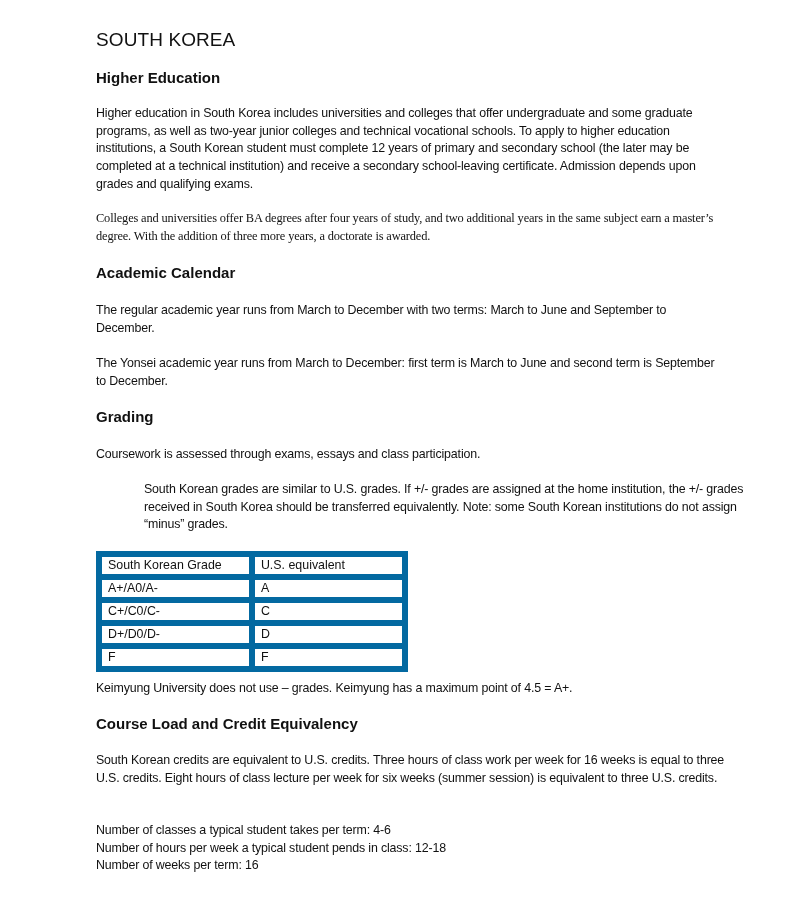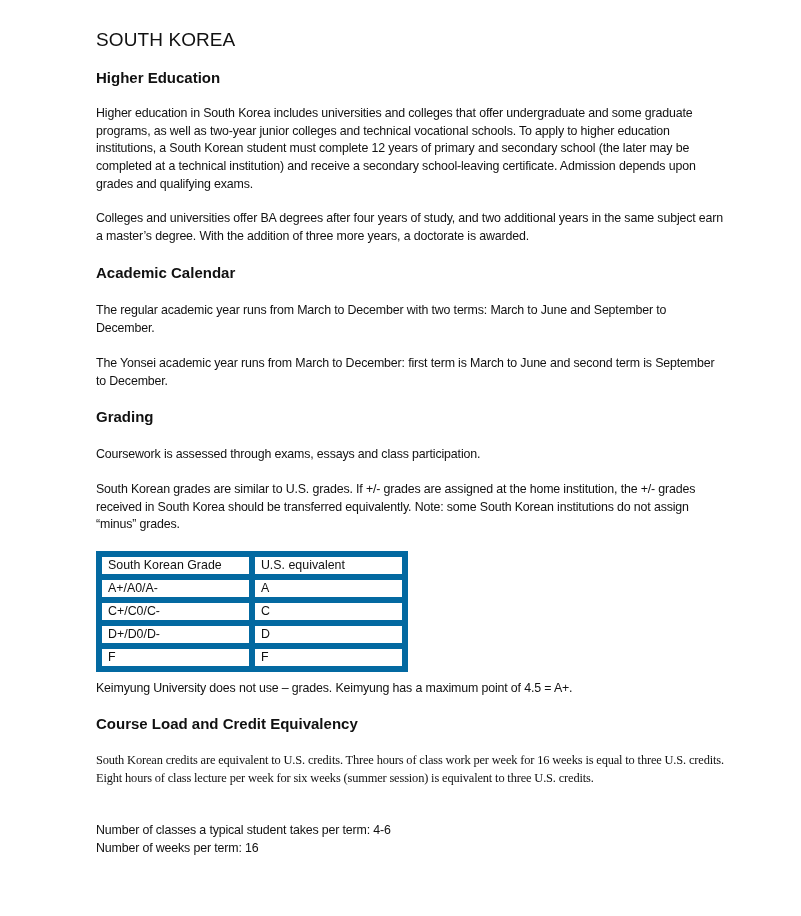--- a/index.html
+++ b/index.html
@@ -6,39 +6,39 @@
   body {
     width: 801px; height: 916px; position: relative; overflow: hidden;
     font-family: "Liberation Sans", sans-serif; color: #111111;
   }
   .page { position: absolute; left: 96px; top: 28px; width: 630px; }
   .title { font-size: 19px; font-weight: normal; margin: 0; letter-spacing: 0.1px; height: 24px; line-height: 24px; }
   .h2 { font-size: 15px; font-weight: bold; margin: 0; line-height: 20px; }
   .p { font-size: 12.4px; line-height: 17.7px; margin: 0; letter-spacing: -0.15px; }
   .s-higher { position: absolute; top: 40px; }
   .p1 { position: absolute; top: 77px; width: 630px; }
-  .p2 { position: absolute; top: 182px; width: 630px; }
+  .p2 { position: absolute; top: 182px; width: 630px; font-family: Liberation Serif, serif; }
   .s-cal { position: absolute; top: 235px; }
   .p3 { position: absolute; top: 274px; width: 630px; }
   .p4 { position: absolute; top: 327px; width: 630px; }
   .s-grad { position: absolute; top: 379px; }
   .p5 { position: absolute; top: 418px; width: 630px; }
-  .p6 { position: absolute; top: 453px; width: 630px; }
+  .p6 { position: absolute; top: 453px; width: 630px; margin-left: 48px; }
   table.grades {
     position: absolute; top: 523px; left: 0;
     border-collapse: collapse; font-size: 12.4px; width: 312px;
   }
   table.grades td {
     border: 6px solid #0369a1; height: 17px; padding: 0 0 0 6px; line-height: 17px;
     width: 156px; box-sizing: border-box;
   }
   .p7 { position: absolute; top: 652px; width: 630px; }
   .s-course { position: absolute; top: 686px; }
   .p8 { position: absolute: top: 724px; }
-  .p8 { position: absolute; top: 724px; width: 630px; font-family: Liberation Serif, serif; }
+  .p8 { position: absolute; top: 724px; width: 630px; }
   .facts { position: absolute; top: 794px; width: 630px; }
   .facts div { font-size: 12.4px; line-height: 17.7px; letter-spacing: -0.15px; }
 </style>
 </head>
 <body>
 
 <div class="page">
   <h1 class="title">SOUTH KOREA</h1>
 
   <h2 class="h2 s-higher">Higher Education</h2>
@@ -78,15 +78,16 @@
   </tbody>
     </table>
 
   <p class="p p7">Keimyung University does not use – grades. Keimyung has a maximum point of 4.5 = A+.</p>
 
   <h2 class="h2 s-course">Course Load and Credit Equivalency</h2>
   <p class="p p8">South Korean credits are equivalent to U.S. credits. Three hours of class work per week for 16 weeks is equal to three U.S. credits. Eight hours of class lecture per week for six weeks (summer session) is equivalent to three U.S. credits.</p>
 
   <div class="facts">
     <div>Number of classes a typical student takes per term: 4-6</div>
+    <div>Number of hours per week a typical student pends in class: 12-18</div>
     <div>Number of weeks per term: 16</div>
   </div>
 </div>
 
 </body></html>

